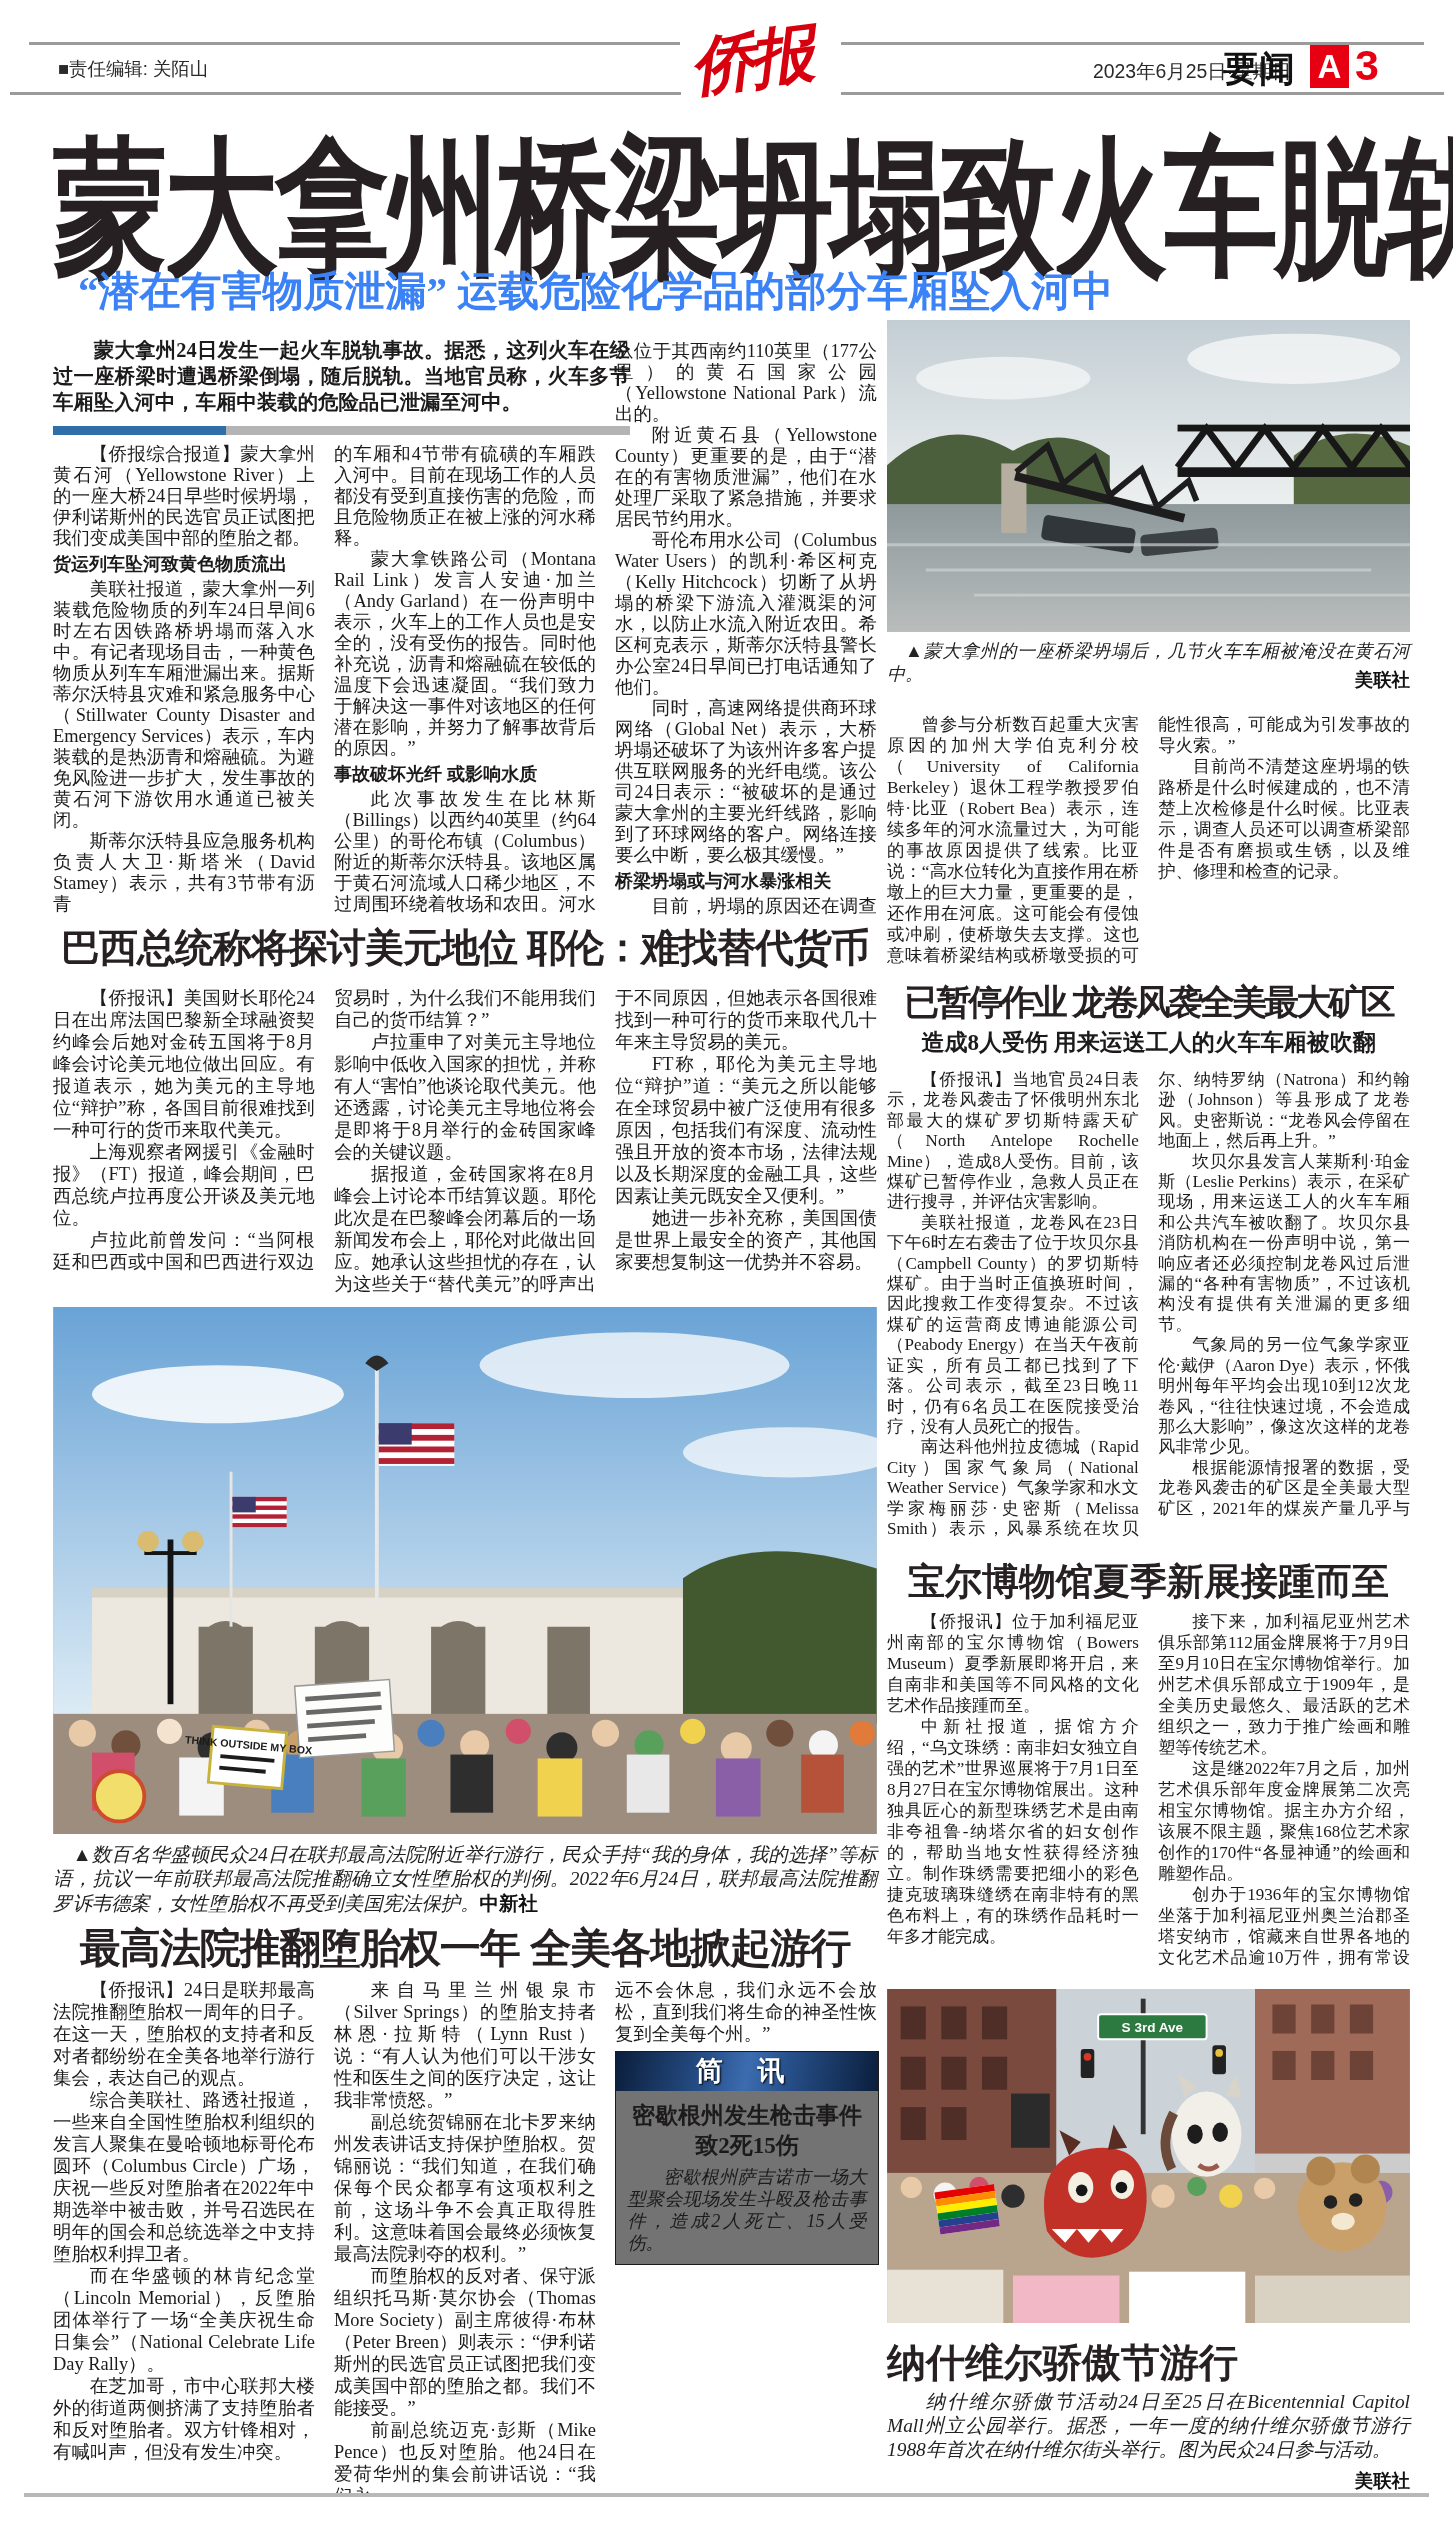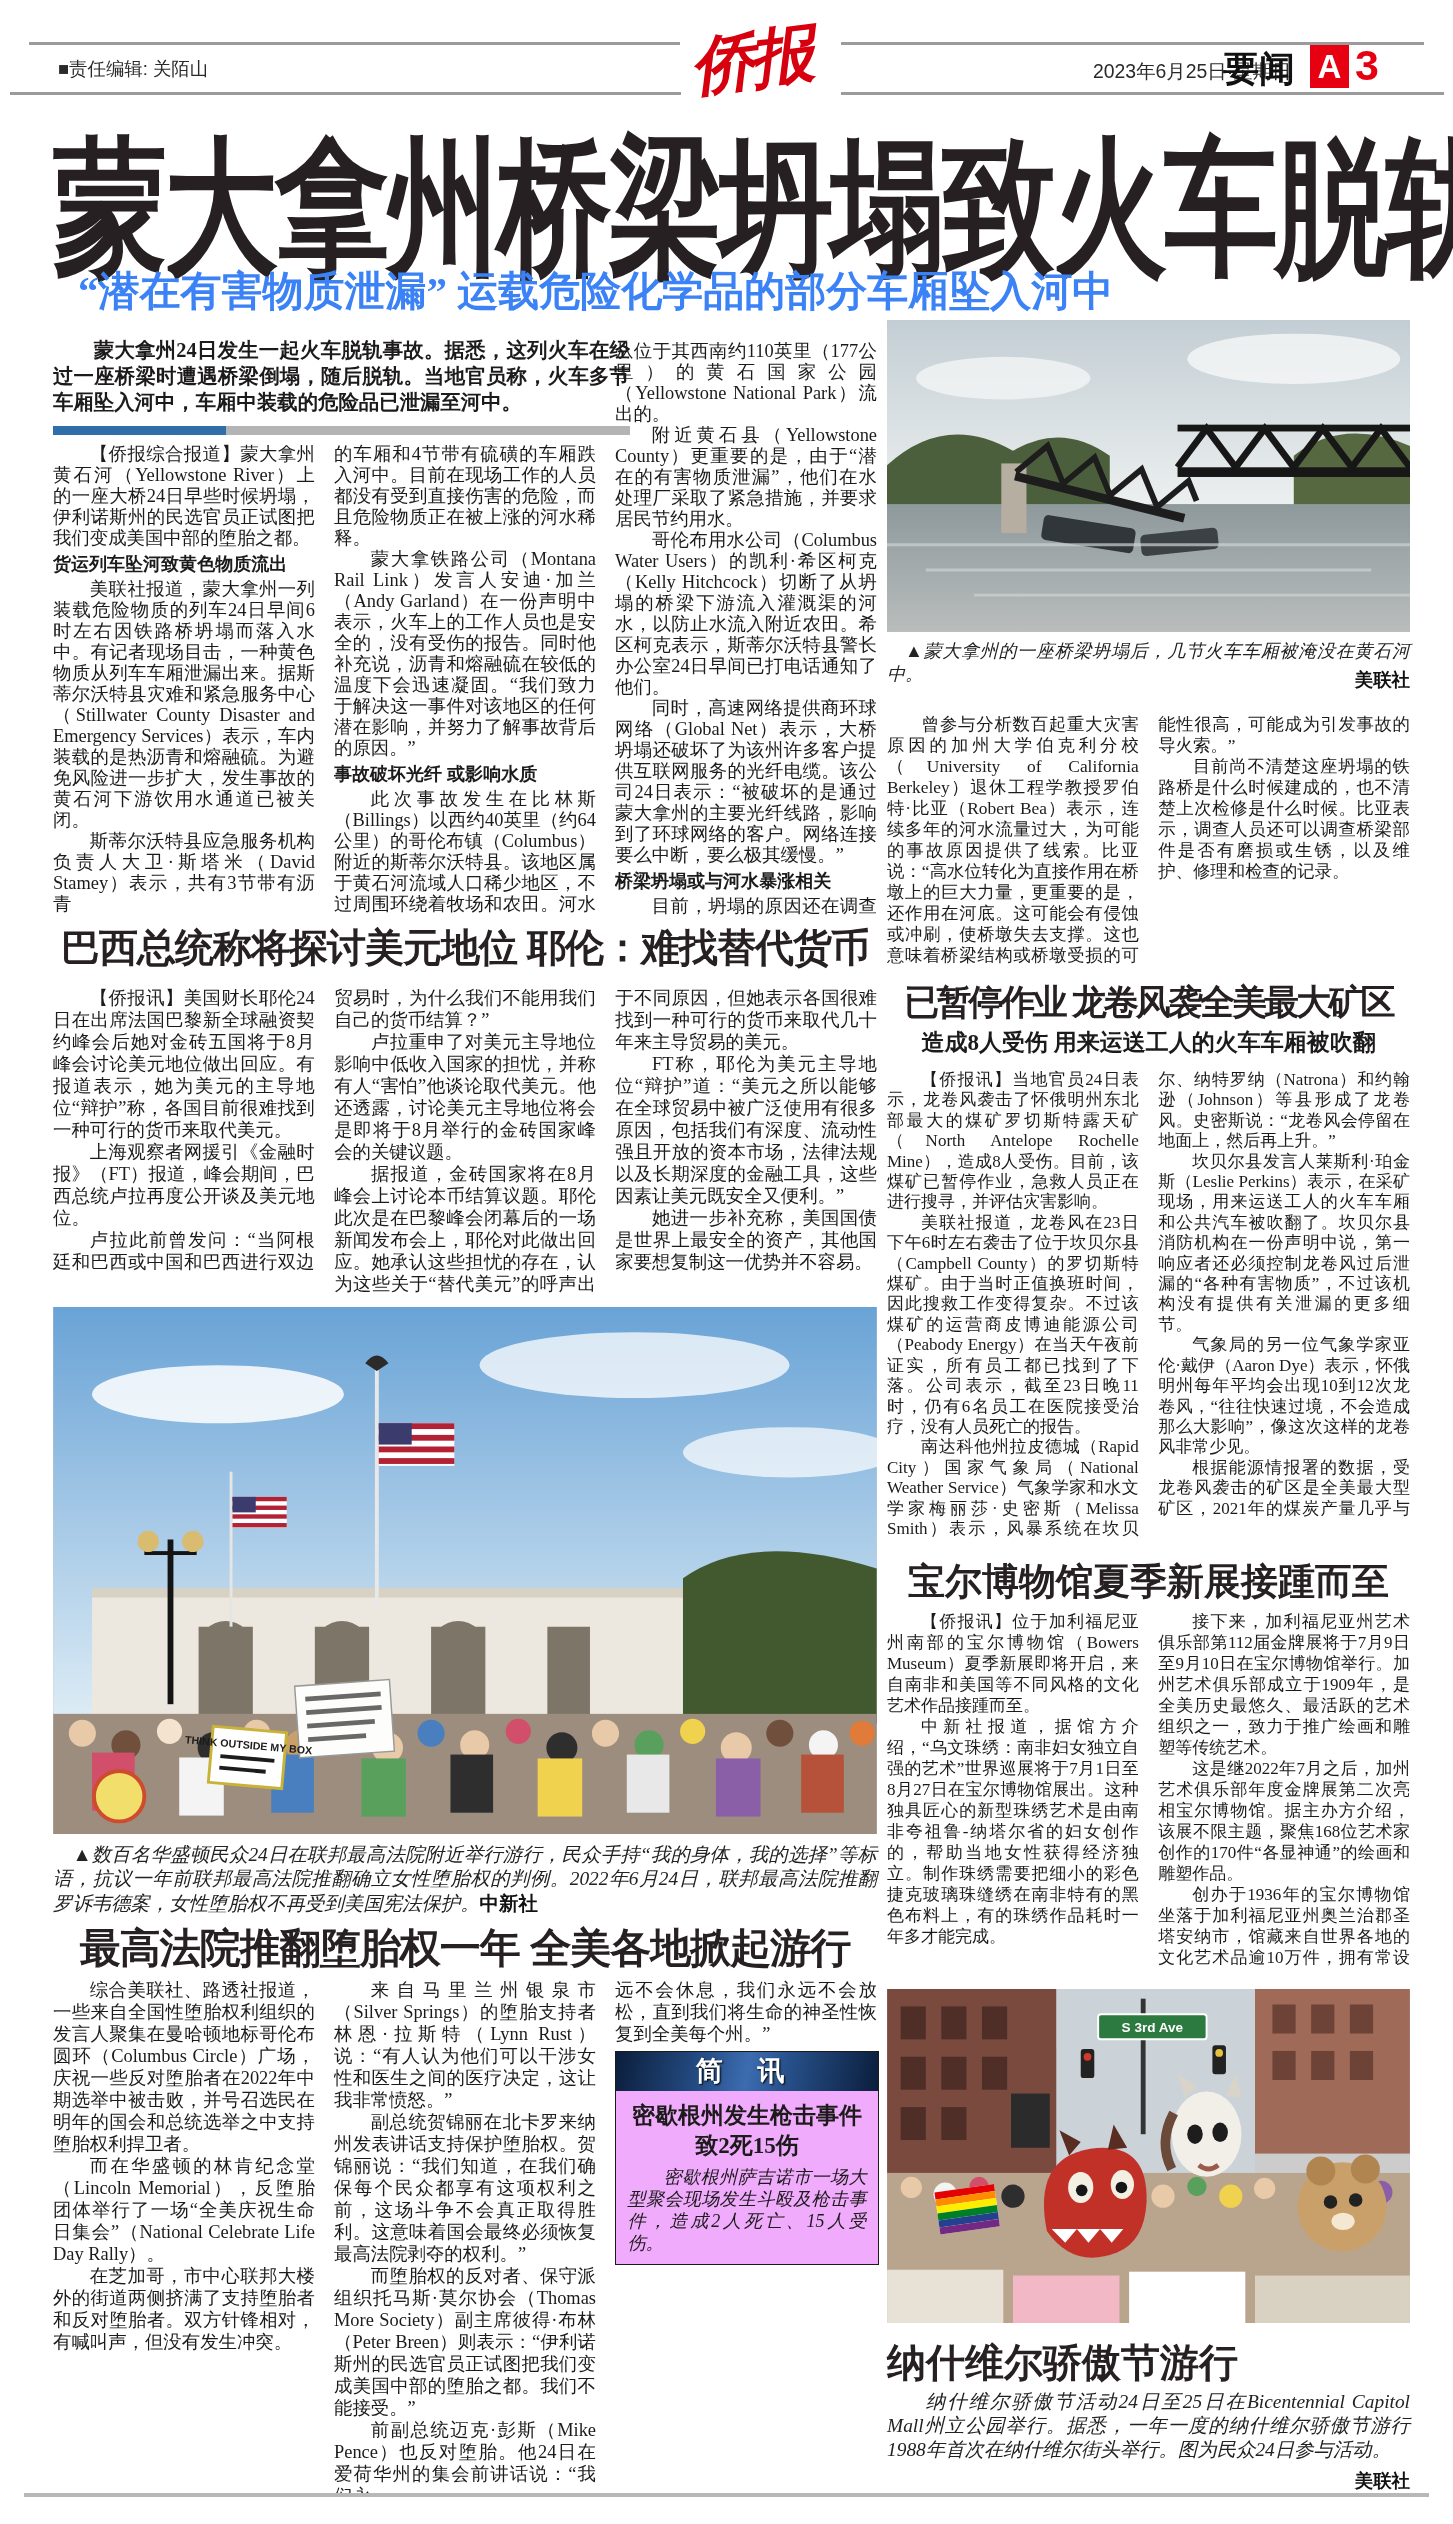--- a/index.html
+++ b/index.html
@@ -30,21 +30,21 @@
   .c3{column-count:3;column-gap:19.4px;}
   .c2{column-count:2;column-gap:19.4px;}
   .art2-headline,.art3-headline,.art4-headline,.art5-headline,.art6-headline{
       font-family:"Liberation Sans",sans-serif;font-weight:900;color:#272023;white-space:nowrap;}
   .caption{font-style:italic;color:#222;text-align:justify;}
   .caption p{margin:0;text-indent:2em;}
   .credit{font-family:"Liberation Sans",sans-serif;font-weight:bold;font-style:normal;color:#111;}
   .photo{position:absolute;overflow:hidden;background:#ccc;}
   .photo svg{display:block;}
   
-  .brief{position:absolute;border:1.9px solid #1b1b1b;background:#f0abfc;}
+  .brief{position:absolute;border:1.9px solid #1b1b1b;background:#737373;}
   .brief-bar{height:39px;background:linear-gradient(100deg,#0b1e3c 0%,#27508a 35%,#3c6cb0 50%,#27508a 65%,#0b1e3c 100%);
      color:#fff;font-family:"Liberation Sans",sans-serif;font-weight:bold;font-size:27px;
      text-align:center;line-height:39px;letter-spacing:13.6px;text-shadow:1px 1px 1.9px #000;}
   .brief-title{font-weight:bold;font-size:23px;line-height:30px;text-align:center;margin:9.7px 5.8px 5.8px 5.8px;}
   .brief-body{font-style:italic;font-size:18px;line-height:22px;text-align:justify;margin:0 11.6px 9.7px 11.6px;}
   .brief-body p{margin:0;text-indent:2em;}
 </style>
 </head>
 <body>
 
@@ -252,20 +252,21 @@
         <path d="M172,466 h56 M172,478 h48" stroke="#1c1c1c" stroke-width="4"></path>
       </g>
       <circle cx="68" cy="505" r="26" fill="#f2de6a" stroke="#cf4b2e" stroke-width="4"></circle>
     </svg>
   </div>
   <div class="abs caption" style="left:53px;top:1843px;width:824px;font-size:19.4px;line-height:24px;">
     <p class="cont" style="text-indent:1em;"><span>▲数百名华盛顿民众24日在联邦最高法院附近举行游行，民众手持“我的身体，我的选择”等标语，抗议一年前联邦最高法院推翻确立女性堕胎权的判例。2022年6月24日，联邦最高法院推翻罗诉韦德案，女性堕胎权不再受到美国宪法保护。</span><span class="credit">中新社</span></p>
   </div>
   <div class="abs art5-headline" style="left:53px;top:1921px;width:824px;text-align:center;font-size:41px;letter-spacing:-1px;">最高法院推翻堕胎权一年 全美各地掀起游行</div>
   <div class="abs bodycol" style="left:53px;top:1979px;width:262px;height:504px;line-height:22px;">
+      <p>【侨报讯】24日是联邦最高法院推翻堕胎权一周年的日子。在这一天，堕胎权的支持者和反对者都纷纷在全美各地举行游行集会，表达自己的观点。</p>
       <p>综合美联社、路透社报道，一些来自全国性堕胎权利组织的发言人聚集在曼哈顿地标哥伦布圆环（Columbus Circle）广场，庆祝一些反对堕胎者在2022年中期选举中被击败，并号召选民在明年的国会和总统选举之中支持堕胎权利捍卫者。</p>
       <p>而在华盛顿的林肯纪念堂（Lincoln Memorial），反堕胎团体举行了一场“全美庆祝生命日集会”（National Celebrate Life Day Rally）。</p>
       <p>在芝加哥，市中心联邦大楼外的街道两侧挤满了支持堕胎者和反对堕胎者。双方针锋相对，有喊叫声，但没有发生冲突。</p>
     </div>
   <div class="abs bodycol" style="left:334px;top:1979px;width:262px;height:514px;line-height:22px;">
       <p>来自马里兰州银泉市（Silver Springs）的堕胎支持者林恩·拉斯特（Lynn Rust）说：“有人认为他们可以干涉女性和医生之间的医疗决定，这让我非常愤怒。”</p>
       <p>副总统贺锦丽在北卡罗来纳州发表讲话支持保护堕胎权。贺锦丽说：“我们知道，在我们确保每个民众都享有这项权利之前，这场斗争不会真正取得胜利。这意味着国会最终必须恢复最高法院剥夺的权利。”</p>
       <p>而堕胎权的反对者、保守派组织托马斯·莫尔协会（Thomas More Society）副主席彼得·布林（Peter Breen）则表示：“伊利诺斯州的民选官员正试图把我们变成美国中部的堕胎之都。我们不能接受。”</p>
       <p>前副总统迈克·彭斯（Mike Pence）也反对堕胎。他24日在爱荷华州的集会前讲话说：“我们永</p>
     </div>

